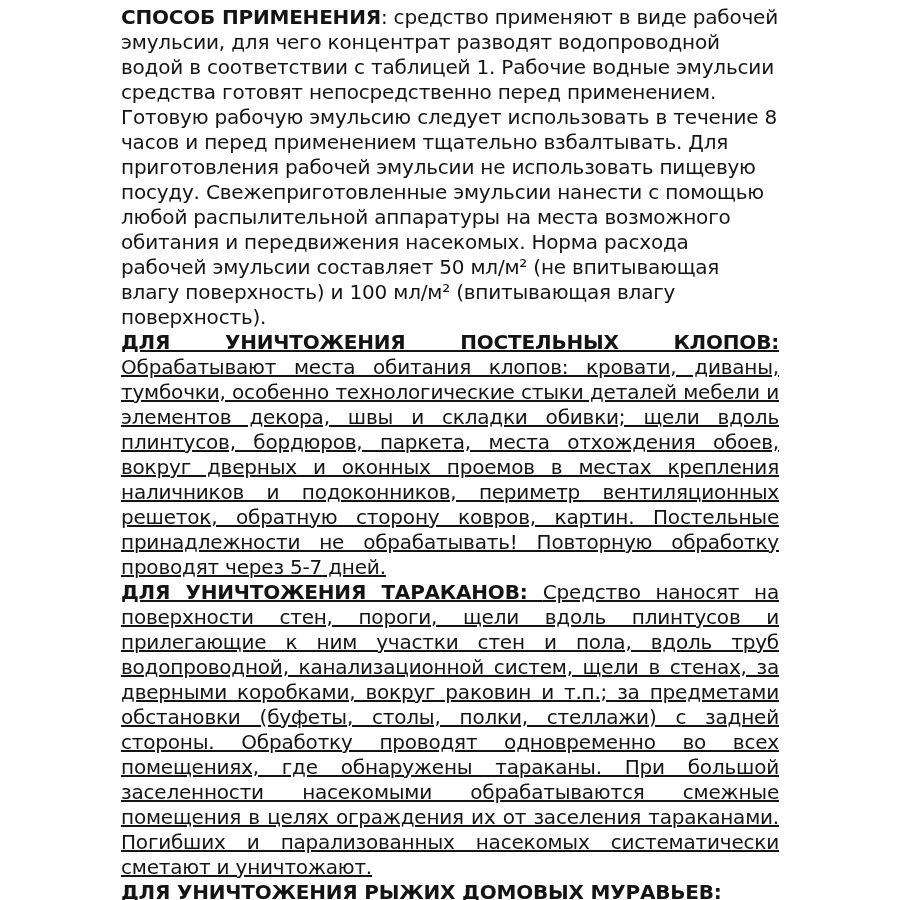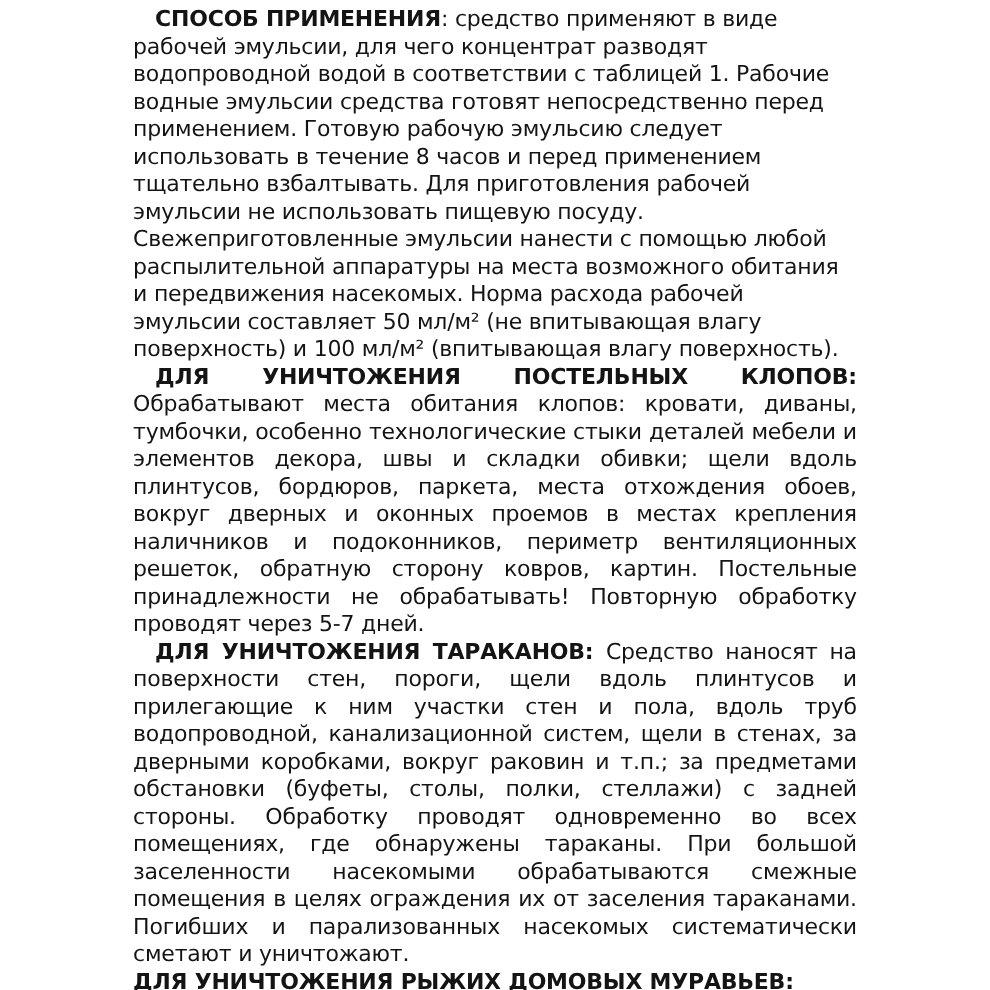--- a/index.html
+++ b/index.html
@@ -24,24 +24,23 @@
     font-size: 20px;
     line-height: 25px;
     letter-spacing: -0.2px;
     color: #141414;
   }
   .section {
     margin: 0;
     padding: 0;
   }
   .align-left    { text-align: left; }
-  .align-justify { text-align: justify; }
+  .align-justify { text-align: justify; text-decoration: underline; }
   .heading {
     font-weight: bold;
-    margin-left: 20px;
   }
   .heading-block {
     display: block;
     font-weight: bold;
   }
 </style>
 </head>
 <body>
 
 <div class="page">

